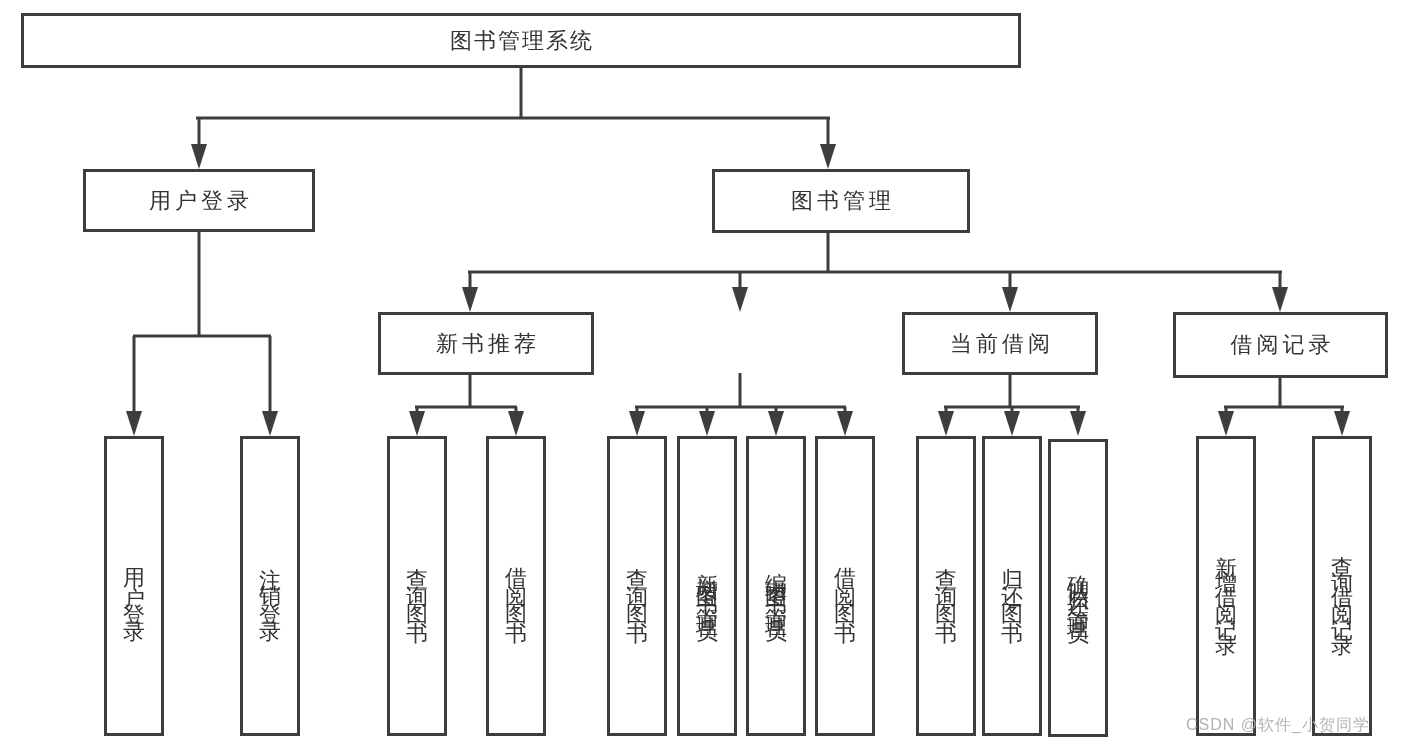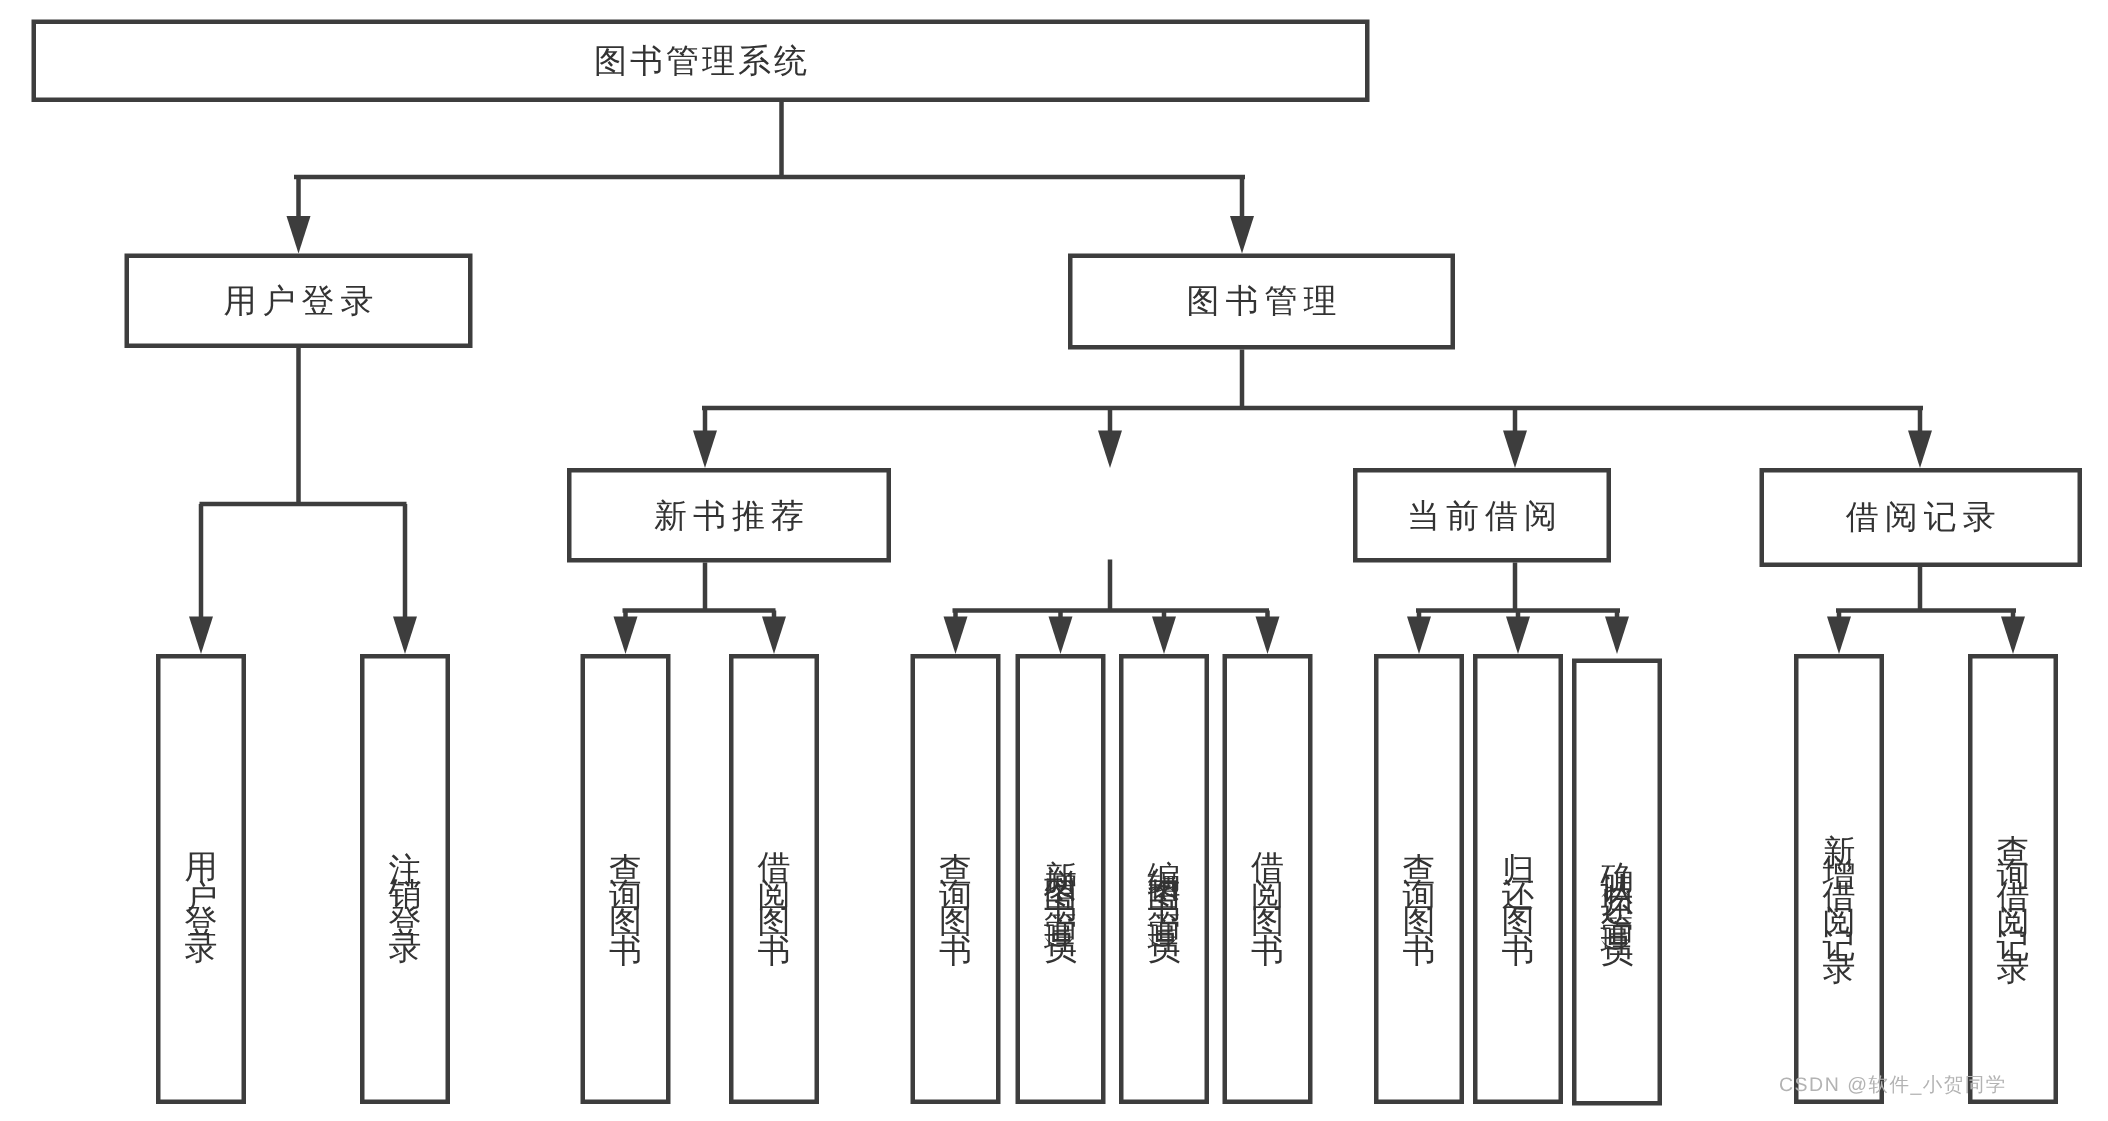--- a/index.html
+++ b/index.html
@@ -24,21 +24,21 @@
   }
   .h-label{letter-spacing:4px;text-indent:4px;white-space:nowrap;}
   .t-label{letter-spacing:2px;text-indent:2px;white-space:nowrap;}
   .leaf{
     writing-mode:vertical-rl;text-orientation:mixed;
   }
   .ls18{letter-spacing:18px;}
   .ls16{letter-spacing:16px;}
   .ls7{letter-spacing:7px;}
   .watermark{
-    position:absolute;left:1186px;top:714px;font-size:13px;line-height:1.4;
+    position:absolute;left:1186px;top:714px;font-size:16px;line-height:1.4;
     color:var(--wm);white-space:nowrap;z-index:5;letter-spacing:1px;
   }
 </style>
 </head>
 <body>
 
 <div class="stage">
 
   <svg class="wires" viewBox="0 0 1405 747" xmlns="http://www.w3.org/2000/svg">
 
@@ -83,35 +83,35 @@
       <path class="arrow" d="M1070 411 L1086 411 L1078 436 Z"></path>
     </g>
 
     <g>
       <path class="cline" d="M1280 373 V407 M1224 407 H1344 M1226 407 V420 M1342 407 V420"></path>
       <path class="arrow" d="M1218 411 L1234 411 L1226 436 Z"></path>
       <path class="arrow" d="M1334 411 L1350 411 L1342 436 Z"></path>
     </g>
   </svg>
 
-  <div class="node" style="left:21px;top:13px;width:892px;height:55px">
+  <div class="node" style="left:21px;top:13px;width:1000px;height:55px">
     <span class="t-label">图书管理系统</span>
   </div>
 
   <div class="node" style="left:83px;top:169px;width:232px;height:63px">
     <span class="h-label">用户登录</span>
   </div>
   <div class="node" style="left:712px;top:169px;width:258px;height:64px">
     <span class="h-label">图书管理</span>
   </div>
 
   <div class="node" style="left:378px;top:312px;width:216px;height:63px">
     <span class="h-label">新书推荐</span>
   </div>
-  <div class="node" style="left:902px;top:312px;width:172px;height:63px">
+  <div class="node" style="left:902px;top:312px;width:196px;height:63px">
     <span class="h-label">当前借阅</span>
   </div>
   <div class="node" style="left:1173px;top:312px;width:215px;height:66px">
     <span class="h-label">借阅记录</span>
   </div>
 
   <div class="node leaf" style="left:104px;top:436px;width:60px;height:300px">
     <span class="ls18">用户登录</span>
   </div>
   <div class="node leaf" style="left:240px;top:436px;width:60px;height:300px">

